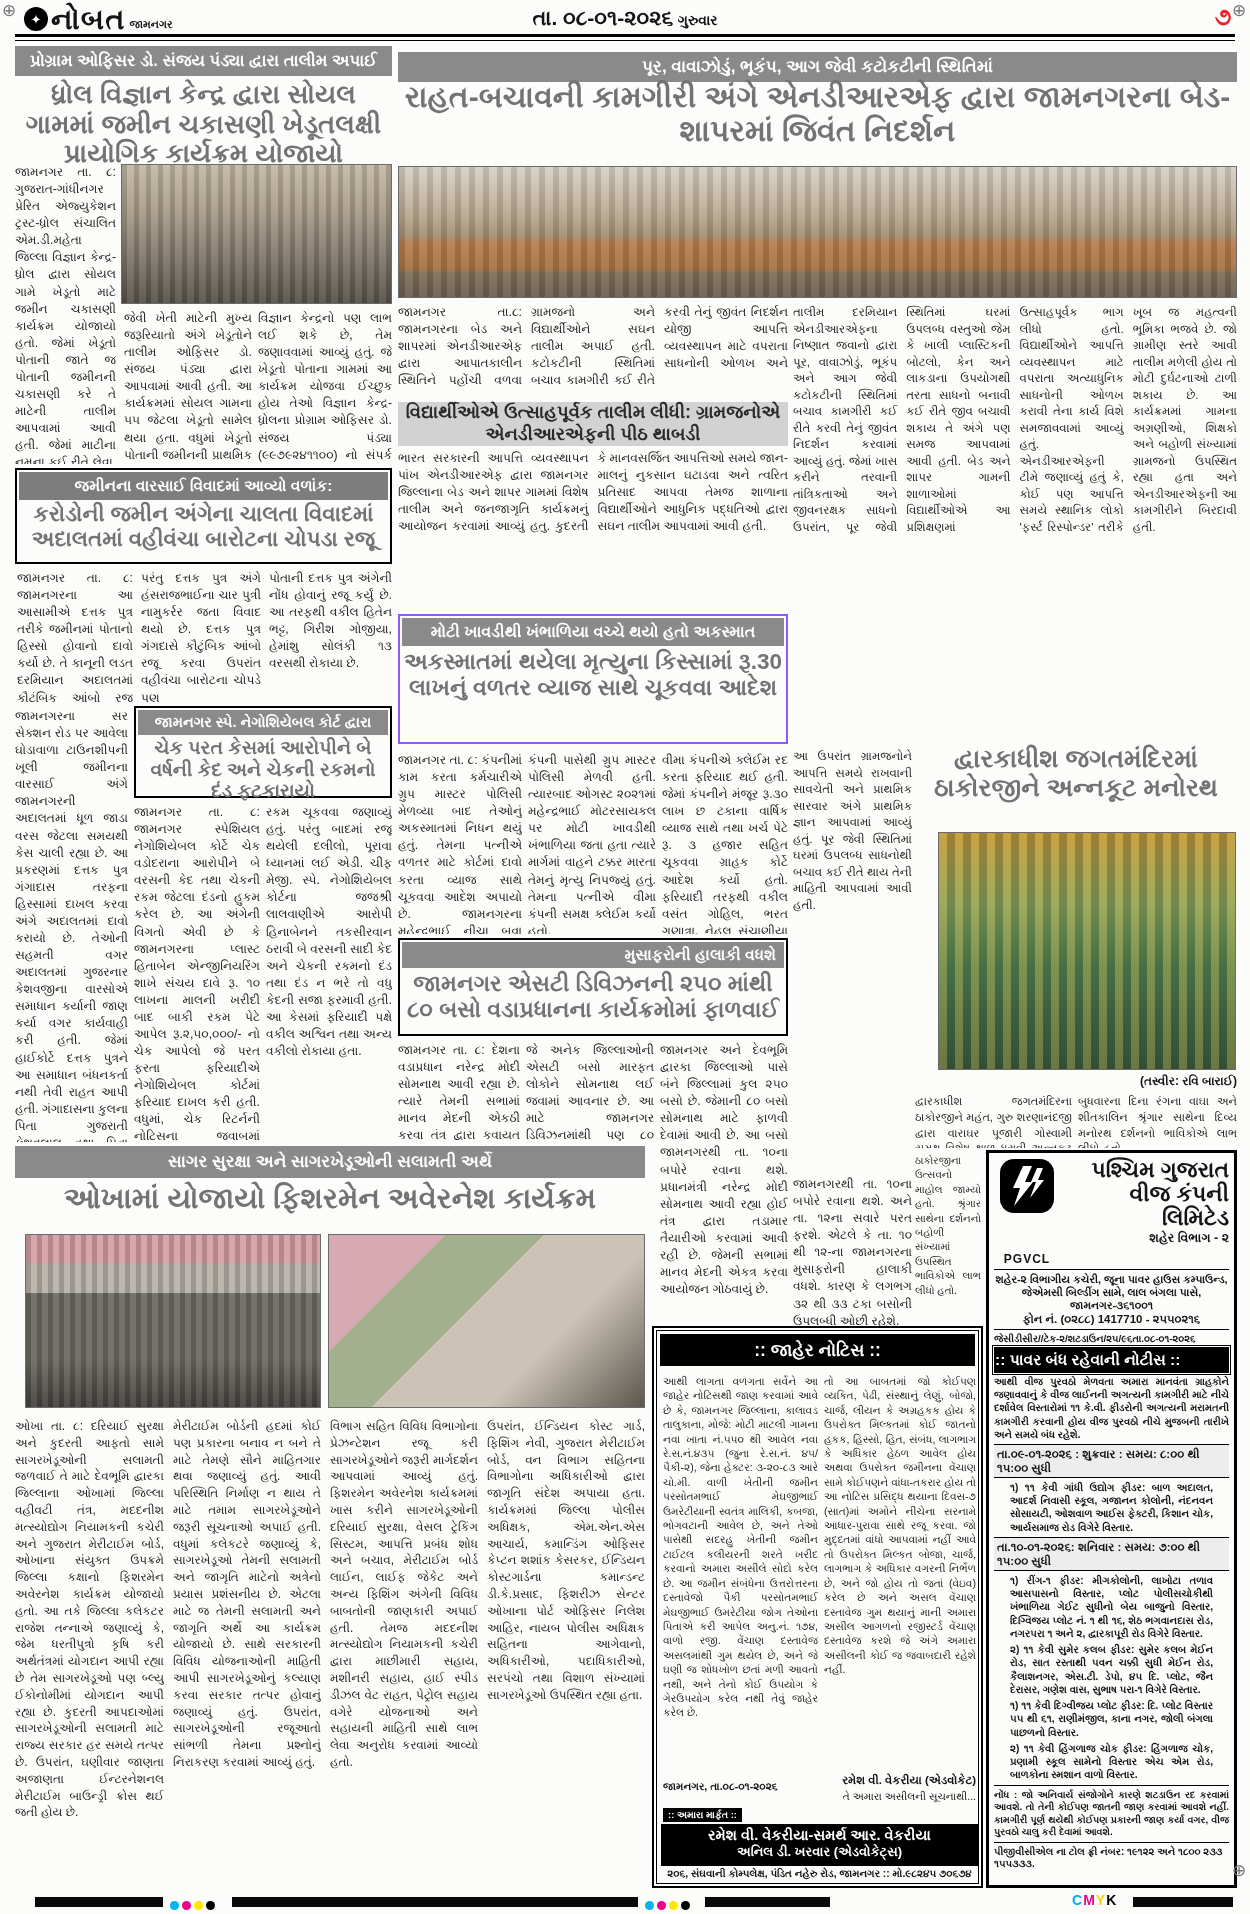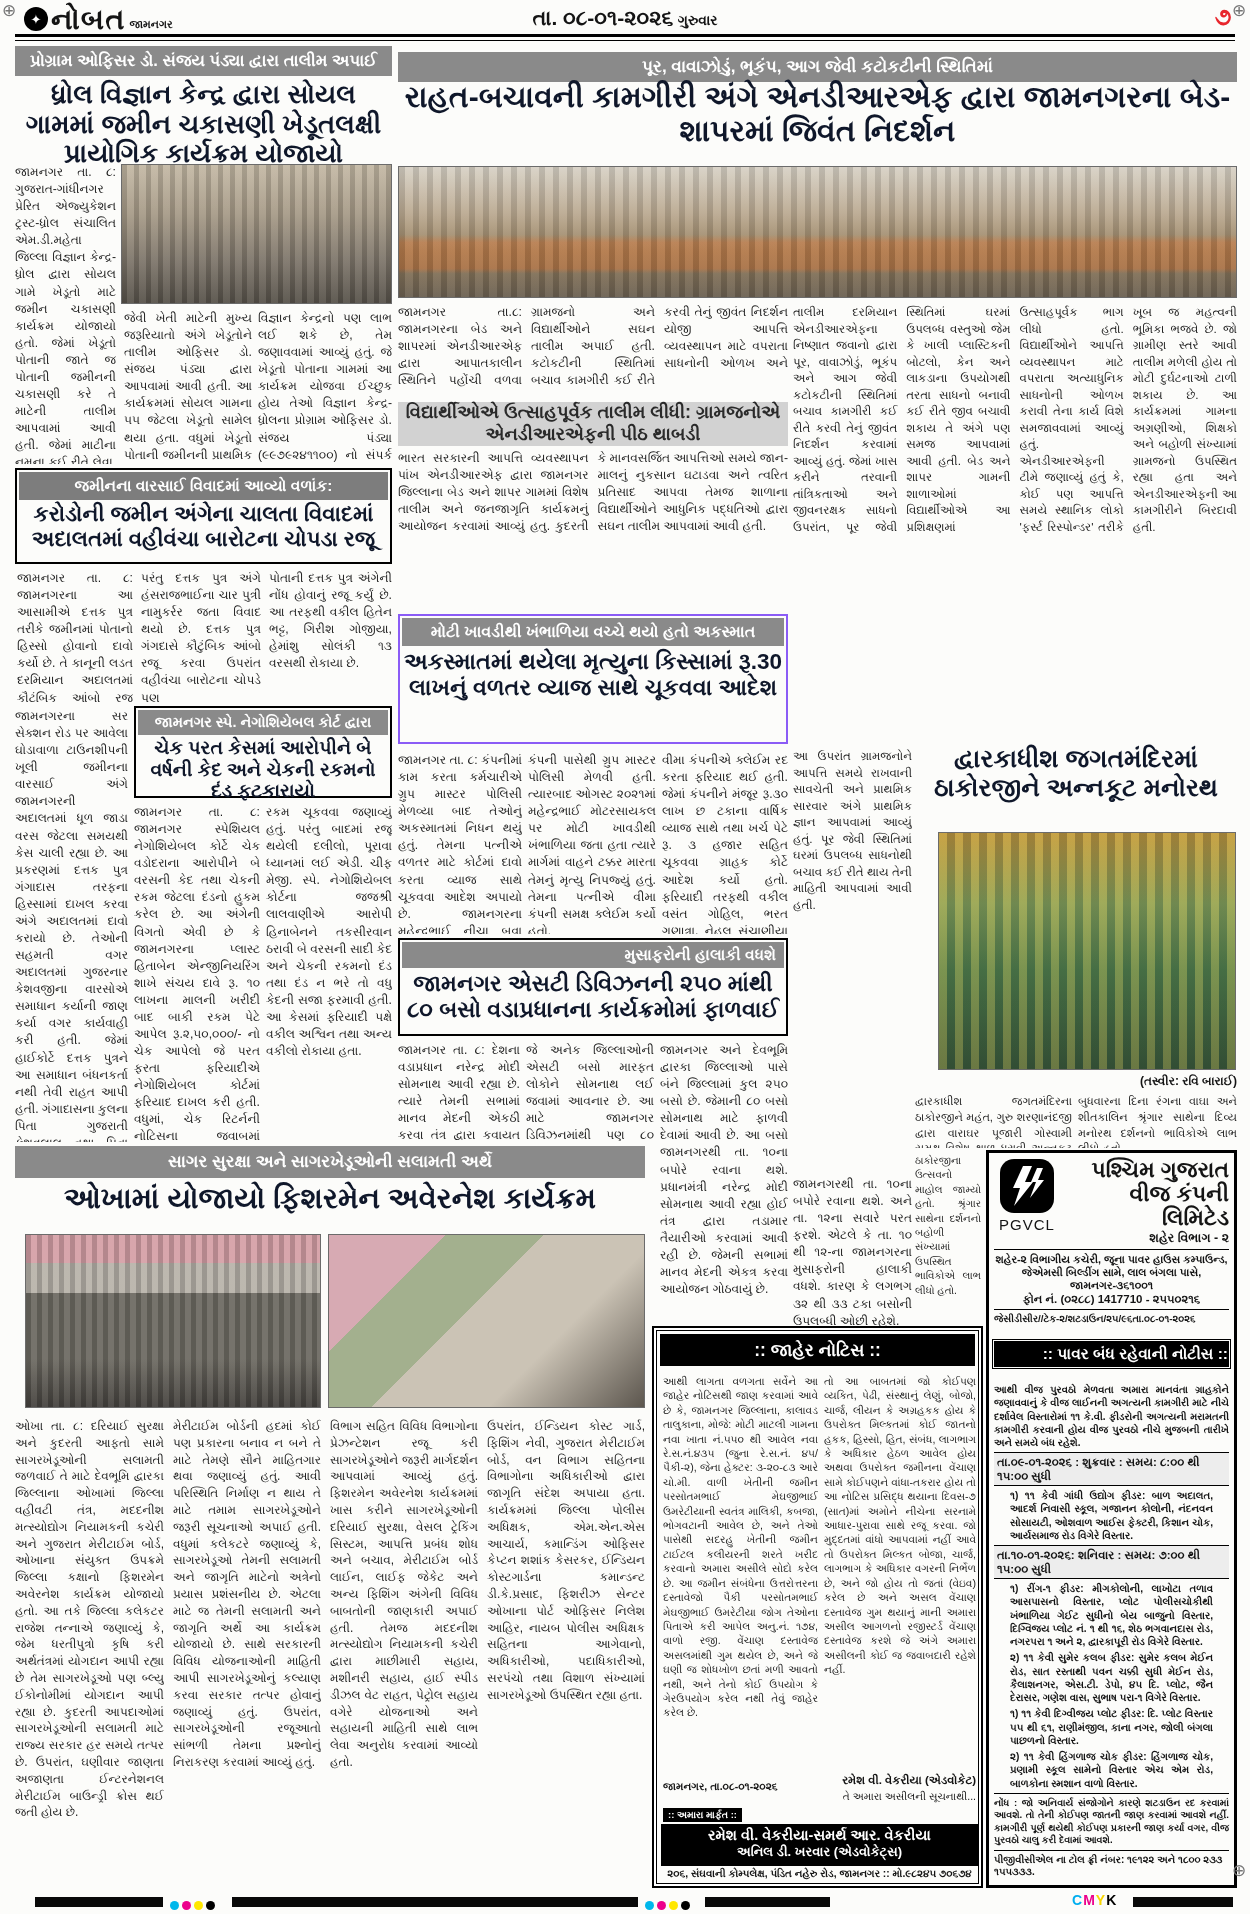--- a/index.html
+++ b/index.html
@@ -1,21 +1,21 @@
 <!DOCTYPE html>
 <html><head>
 <meta charset="utf-8">
 <style>
   html,body{margin:0;padding:0;}
   body{width:1250px;height:1914px;position:relative;background:#fcfcfa;
        font-family:"Liberation Sans",sans-serif;color:#141414;overflow:hidden;}
   .abs{position:absolute;box-sizing:border-box;}
   .kicker{background:#8a8a8a;color:#fff;font-weight:bold;text-align:center;
           display:flex;align-items:center;justify-content:center;line-height:1.05;}
-  .hl{font-weight:bold;text-align:center;line-height:1.14;color:#0f172a;}
+  .hl{font-weight:bold;text-align:center;line-height:1.14;color:#737373;}
   .bt{font-size:12.2px;line-height:1.4;text-align:justify;color:#1c1c1c;overflow:hidden;}
   .cols2{column-count:2;column-gap:9px;}
   .cols3{column-count:3;column-gap:9px;}
   .cols4{column-count:4;column-gap:9px;}
   .photo{border:1px solid #6b6b6b;}
   .ph-crowd{background:
      repeating-linear-gradient(90deg,rgba(0,0,0,.14) 0 5px,rgba(255,255,255,.06) 5px 12px),
      linear-gradient(180deg,#c4b9a5 0%,#a79b88 35%,#7d756a 70%,#57524a 100%);}
   .ph-ndrf{background:
      repeating-linear-gradient(90deg,rgba(0,0,0,.12) 0 6px,rgba(255,255,255,.05) 6px 14px),
@@ -137,38 +137,38 @@
 </div>
 
 <div class="abs pg-inner" style="left:986px;top:1150px;width:251px;height:738px;border:3px solid #000;padding:5px;overflow:hidden;">
   <div style="display:flex;align-items:flex-start;">
     <div style="width:66px;text-align:center;">
       <svg width="56" height="56" viewBox="0 0 56 56">
         <rect x="1" y="1" width="54" height="54" rx="14" fill="#000"></rect>
         <polygon points="24,8 14,30 21,30 15,48 34,24 26,24 33,8" fill="#fff"></polygon>
         <polygon points="38,10 32,24 37,24 31,40 45,22 39,22 44,10" fill="#fff"></polygon>
       </svg>
-      <div style="font-weight:normal;font-size:15px;letter-spacing:1px;">PGVCL</div>
+      <div style="font-weight:bold;font-size:12px;letter-spacing:1px;margin-top:36px;">PGVCL</div>
     </div>
     <div style="flex:1;text-align:right;">
       <div style="font-size:22px;font-weight:bold;line-height:1.08;">પશ્ચિમ ગુજરાત</div>
       <div style="font-size:22px;font-weight:bold;line-height:1.08;">વીજ કંપની લિમિટેડ</div>
       <div style="font-size:12.5px;font-weight:bold;margin-top:2px;">શહેર વિભાગ - ૨</div>
     </div>
   </div>
   <hr class="pg-hr">
   <div style="text-align:center;font-weight:bold;font-size:10.8px;">શહેર-૨ વિભાગીય કચેરી, જૂના પાવર હાઉસ કમ્પાઉન્ડ,</div>
   <div style="text-align:center;font-weight:bold;font-size:10.8px;">જેએમસી બિલ્ડીંગ સામે, લાલ બંગલા પાસે, જામનગર-૩૬૧૦૦૧</div>
   <div style="text-align:center;font-weight:bold;font-size:11.5px;margin-top:1px;">ફોન નં. (૦૨૮૮) 1417710 - ૨૫૫૦૨૧૬</div>
   <hr class="pg-hr">
   <div style="display:flex;font-size:9.8px;font-weight:bold;">
     <span>જેસીડીસીર//ટેક-૨/શટડાઉન/૨૫/૯૬</span>
     <span>તા.૦૮-૦૧-૨૦૨૬</span>
   </div>
-  <div style="background:#000;color:#fff;font-weight:bold;font-size:15.5px;text-align:right;padding:3px 0;margin:16px 0;border:1px solid #000;outline:1px solid #000;outline-offset:1px;">:: પાવર બંધ રહેવાની નોટીસ ::</div>
+  <div style="background:#000;color:#fff;font-weight:bold;font-size:15.5px;text-align:left;padding:3px 0;margin:2px 0;border:1px solid #000;outline:1px solid #000;outline-offset:1px;">:: પાવર બંધ રહેવાની નોટીસ ::</div>
   <div style="font-size:10px;line-height:1.32;text-align:justify;font-weight:bold;">આથી વીજ પુરવઠો મેળવતા અમારા માનવંતા ગ્રાહકોને જણાવવાનું કે વીજ લાઈનની અગત્યની કામગીરી માટે નીચે દર્શાવેલ વિસ્તારોમાં ૧૧ કે.વી. ફીડરોની અગત્યની મરામતની કામગીરી કરવાની હોય વીજ પુરવઠો નીચે મુજબની તારીખે અને સમયે બંધ રહેશે.</div>
   <div class="timebar">તા.૦૯-૦૧-૨૦૨૬ : શુક્રવાર : સમય: ૮:૦૦ થી ૧૫:૦૦ સુધી</div>
   <div class="feeder">૧) ૧૧ કેવી ગાંધી ઉદ્યોગ ફીડર: બાળ અદાલત, આદર્શ નિવાસી સ્કૂલ, ગજાનન કોલોની, નંદનવન સોસાયટી, ઓશવાળ આઈસ ફેક્ટરી, કિશાન ચોક, આર્યસમાજ રોડ વિગેરે વિસ્તાર.</div>
   <div class="timebar">તા.૧૦-૦૧-૨૦૨૬: શનિવાર : સમય: ૭:૦૦ થી ૧૫:૦૦ સુધી</div>
   <div class="feeder">૧) રીંગ-૧ ફીડર: મીગકોલોની, લાખોટા તળાવ આસપાસનો વિસ્તાર, પ્લોટ પોલીસચોકીથી ખંભાળિયા ગેઈટ સુધીનો બેય બાજુનો વિસ્તાર, દિગ્વિજય પ્લોટ નં. ૧ થી ૧૬, શેઠ ભગવાનદાસ રોડ, નગરપરા ૧ અને ૨, દ્વારકાપૂરી રોડ વિગેરે વિસ્તાર.</div>
   <div class="feeder">૨) ૧૧ કેવી સુમેર કલબ ફીડર: સુમેર કલબ મેઈન રોડ, સાત રસ્તાથી પવન ચક્કી સુધી મેઈન રોડ, કૈલાશનગર, એસ.ટી. ડેપો, ૪૫ દિ. પ્લોટ, જૈન દેરાસર, ગણેશ વાસ,  સુભાષ પરા-૧ વિગેરે વિસ્તાર.</div>
   <div class="feeder">૧) ૧૧ કેવી દિગ્વીજય પ્લોટ ફીડર: દિ. પ્લોટ વિસ્તાર ૫૫ થી ૬૧, રાણીમંજીલ, કાના નગર, જોલી બંગલા પાછળનો વિસ્તાર.</div>
   <div class="feeder">૨) ૧૧ કેવી હિંગળાજ ચોક ફીડર: હિંગળાજ ચોક, પ્રણામી સ્કૂલ સામેનો વિસ્તાર એચ એમ રોડ, બાળકોના સ્મશાન વાળો વિસ્તાર.</div>
   <hr class="pg-hr">
   <div style="font-size:9.6px;line-height:1.3;text-align:justify;font-weight:bold;">નોંધ : જો અનિવાર્ય સંજોગોને કારણે શટડાઉન રદ કરવામાં આવશે. તો તેની કોઈપણ જાતની જાણ કરવામાં આવશે નહીં. કામગીરી પૂર્ણ થયેથી કોઈપણ પ્રકારની જાણ કર્યા વગર, વીજ પુરવઠો ચાલુ કરી દેવામાં આવશે.</div>

